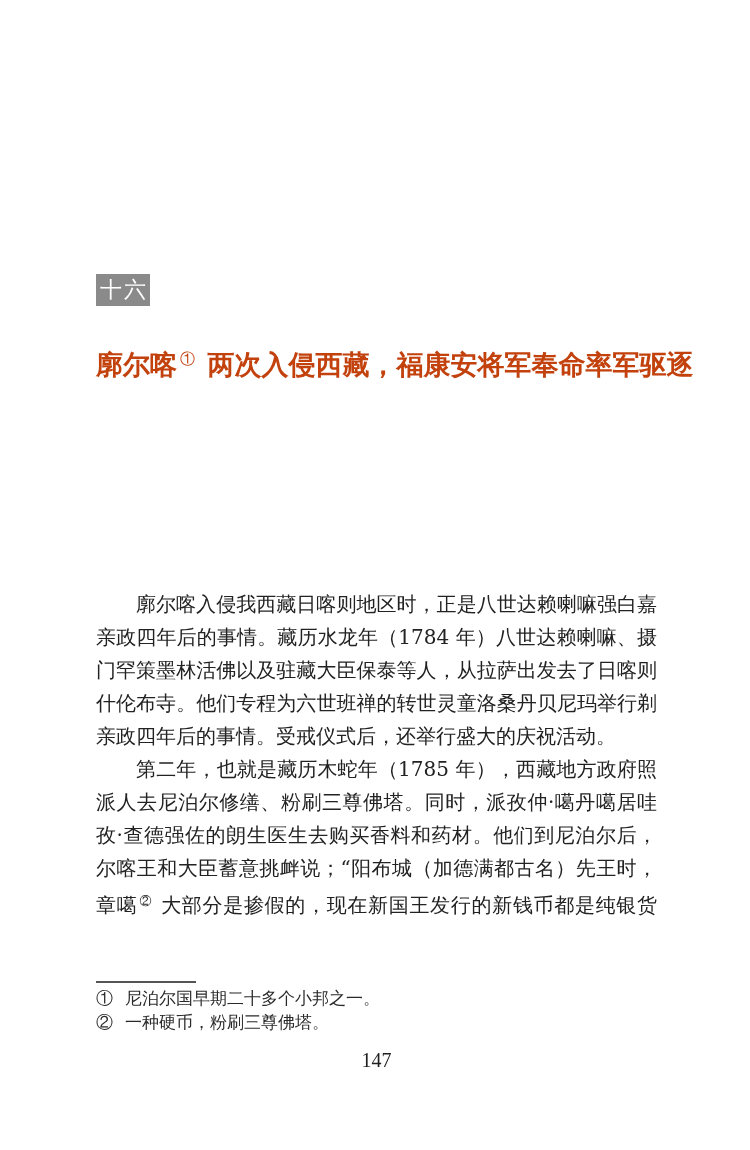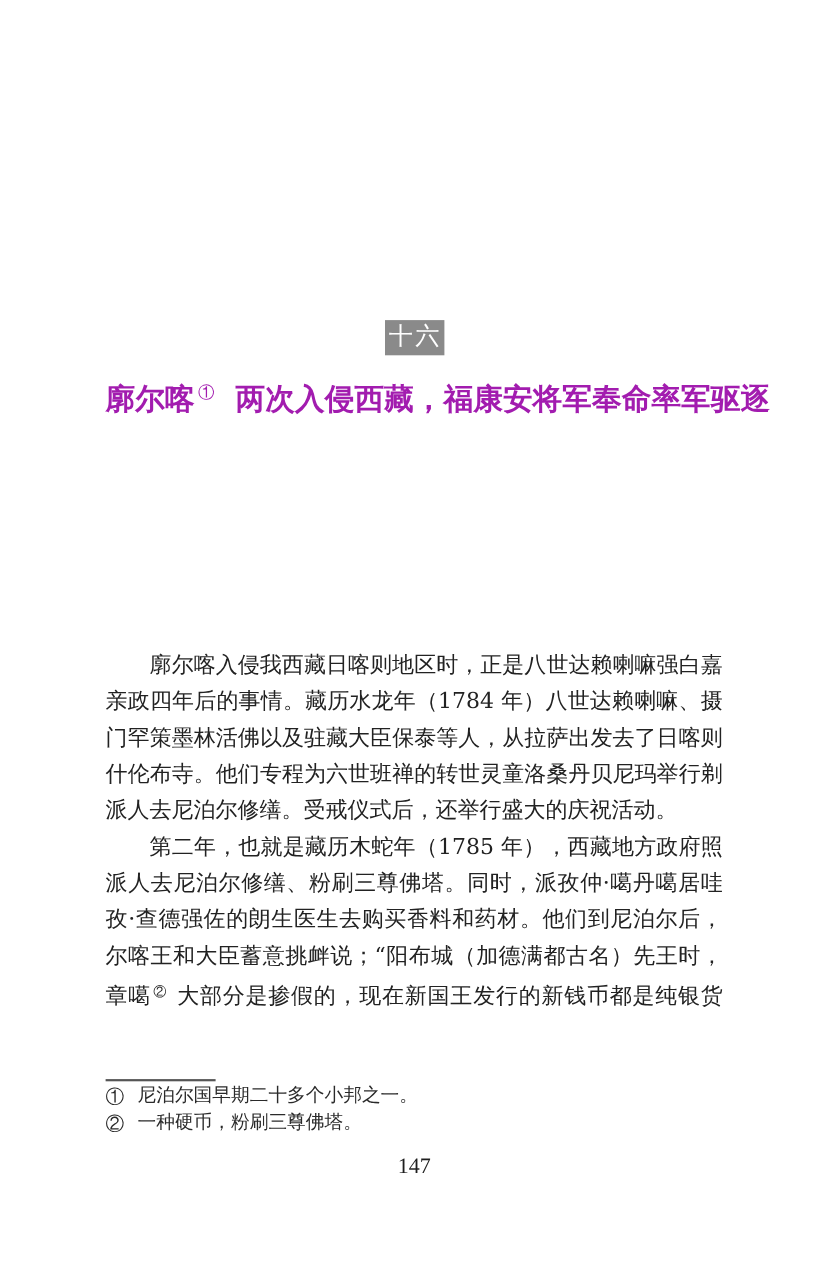--- a/index.html
+++ b/index.html
@@ -14,47 +14,46 @@
     color: #1e1e1e;
     overflow: hidden;
   }
   .text-block {
     position: absolute;
     left: 96px;
     width: 561px;
   }
   
   .badge-row {
-    top: 291px;
+    top: 274px;
     display: flex;
-    justify-content: center;
+    justify-content: flex-start;
   }
   .chapter-badge {
     display: inline-block;
     min-width: 48px;
     height: 32px;
     line-height: 32px;
     text-align: center;
     background: #8a8a8a;
     color: #ffffff;
     font-size: 22px;
     letter-spacing: 2px;
     padding: 0 2px 0 4px;
   }
   
   .chapter-title {
     top: 336px;
     font-size: 27px;
     font-weight: bold;
-    color: #a21caf;
+    color: #c2410c;
     line-height: 46px;
     text-align: justify;
     text-align-last: justify;
     white-space: nowrap;
-    font-family: Liberation Mono, monospace;
   }
   .chapter-title sup.supref {
     font-size: 15px;
     font-weight: normal;
     vertical-align: 10px;
     margin: 0 3px;
     letter-spacing: 0;
   }
   
   .body-text {
@@ -90,21 +89,21 @@
     top: 986px;
     font-size: 17px;
     line-height: 24px;
     color: #2a2a2a;
   }
   .footnote-item { display: flex; }
   .footnote-marker {
     flex: 0 0 auto;
     margin-right: 12px;
   }
-  .footnote-text { flex: 1 1 auto; font-family: Liberation Mono, monospace; }
+  .footnote-text { flex: 1 1 auto; }
   
   .page-number {
     top: 1049px;
     text-align: center;
     font-size: 20px;
     color: #1e1e1e;
     font-family: Liberation Serif, serif;
   }
 </style>
 </head>
@@ -116,21 +115,21 @@
     <span class="chapter-badge">十六</span>
   </div>
 
   <h1 class="text-block chapter-title">廓尔喀<sup class="supref">①</sup> 两次入侵西藏，福康安将军奉命率军驱逐</h1>
 
   <div class="text-block body-text" id="body-text">
       <div class="body-line justify indent">廓尔喀入侵我西藏日喀则地区时，正是八世达赖喇嘛强白嘉措</div>
       <div class="body-line justify">亲政四年后的事情。藏历水龙年（1784 年）八世达赖喇嘛、摄政诺</div>
       <div class="body-line justify">门罕策墨林活佛以及驻藏大臣保泰等人，从拉萨出发去了日喀则扎</div>
       <div class="body-line justify">什伦布寺。他们专程为六世班禅的转世灵童洛桑丹贝尼玛举行剃度</div>
-      <div class="body-line">派人去尼泊尔修缮。受戒仪式后，还举行盛大的庆祝活动。</div>
+      <div class="body-line">亲政四年后的事情。受戒仪式后，还举行盛大的庆祝活动。</div>
       <div class="body-line justify indent">第二年，也就是藏历木蛇年（1785 年），西藏地方政府照惯例</div>
       <div class="body-line justify">派人去尼泊尔修缮、粉刷三尊佛塔。同时，派孜仲·噶丹噶居哇和</div>
       <div class="body-line justify">孜·查德强佐的朗生医生去购买香料和药材。他们到尼泊尔后，廓</div>
       <div class="body-line justify">尔喀王和大臣蓄意挑衅说；“阳布城（加德满都古名）先王时，所造</div>
       <div class="body-line justify">章噶<sup class="supref">②</sup> 大部分是掺假的，现在新国王发行的新钱币都是纯银货币。我</div>
     </div>
 
   <div class="footnote-rule"></div>
 
   <div class="text-block footnotes" id="footnote-list">

